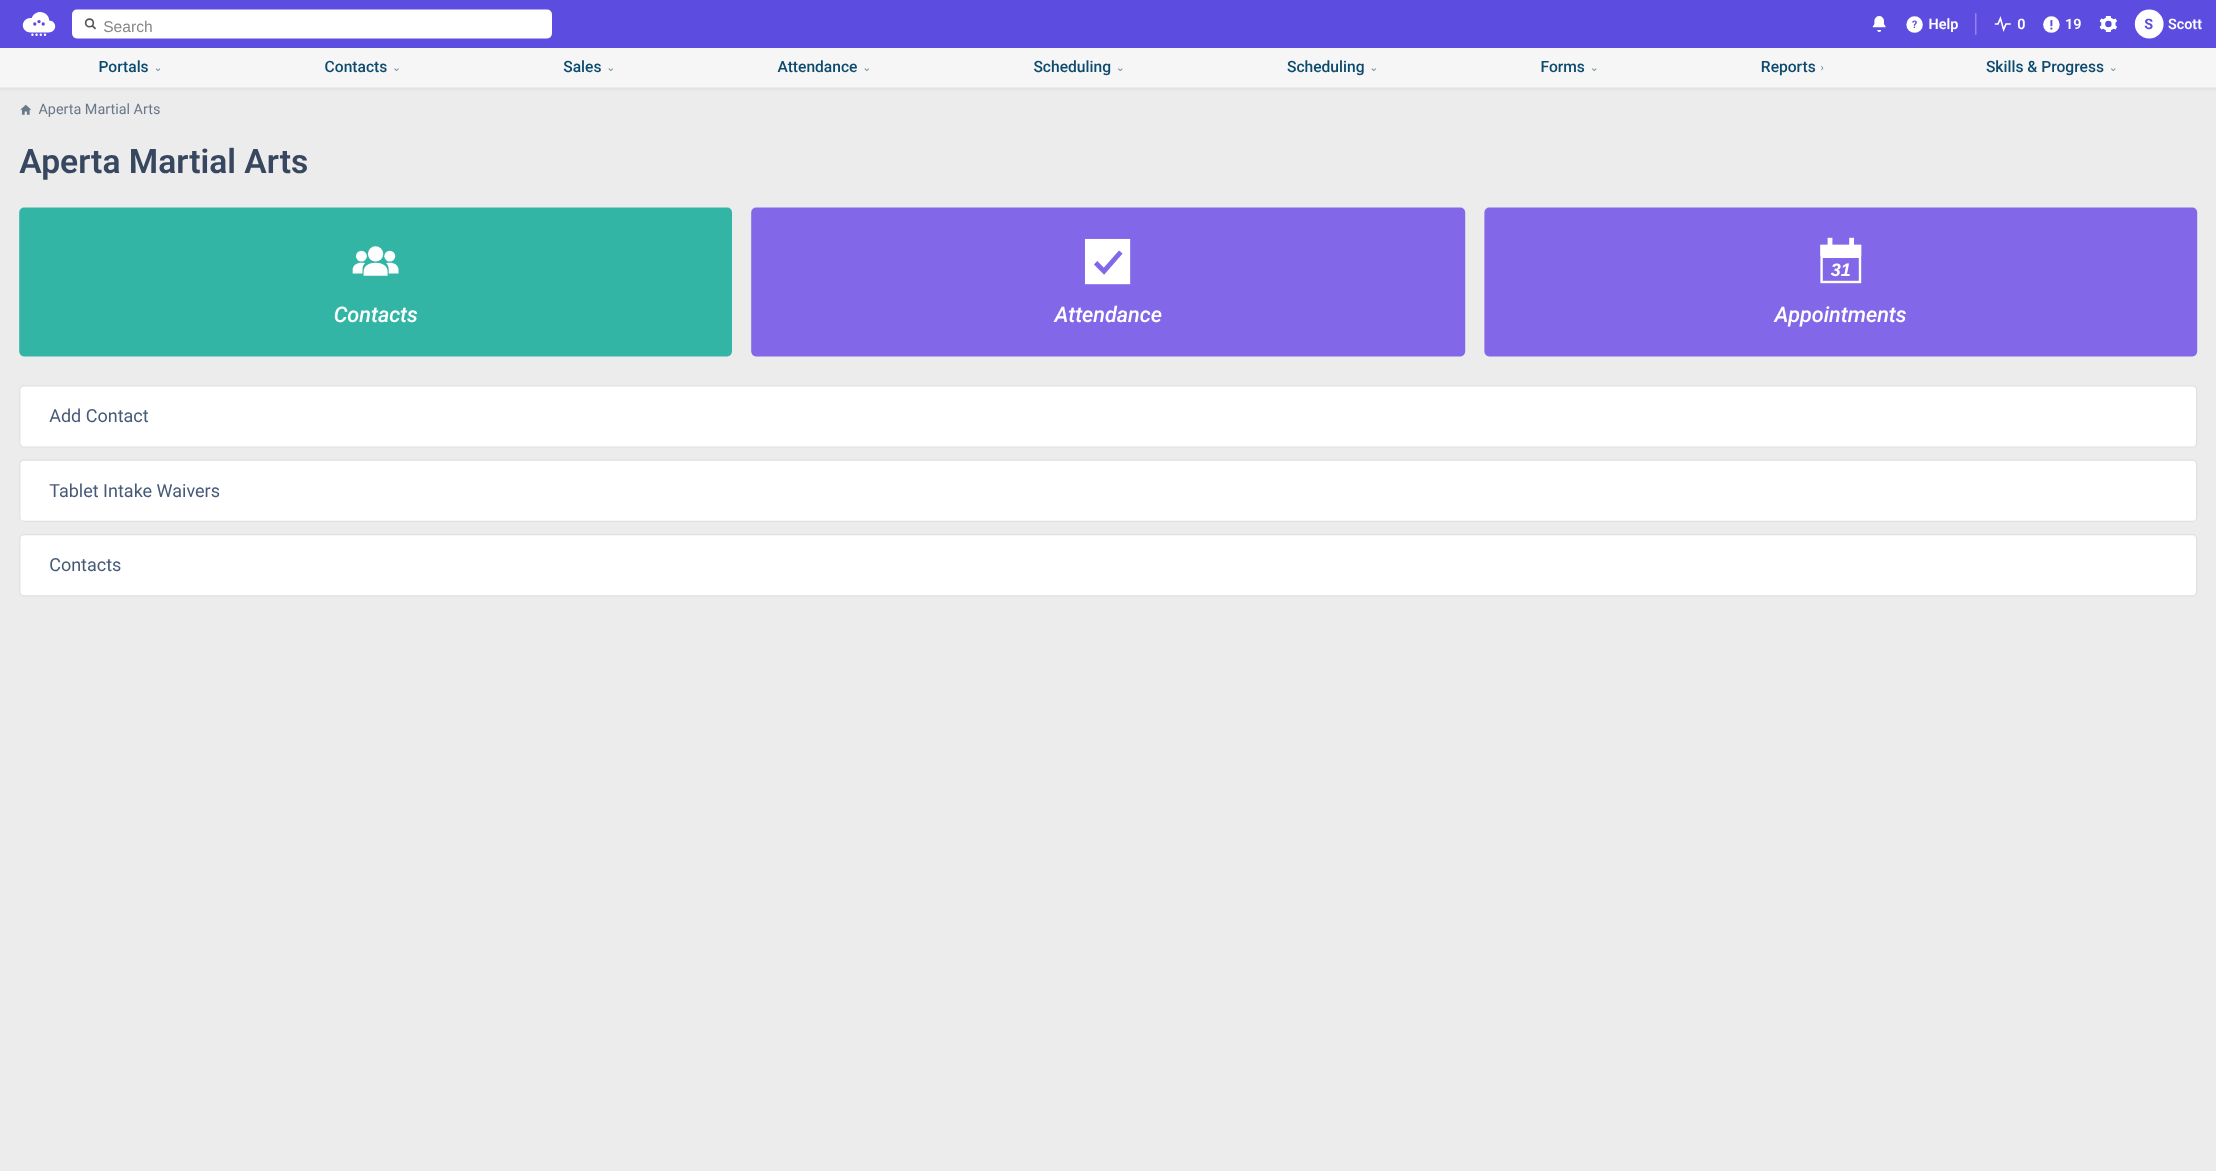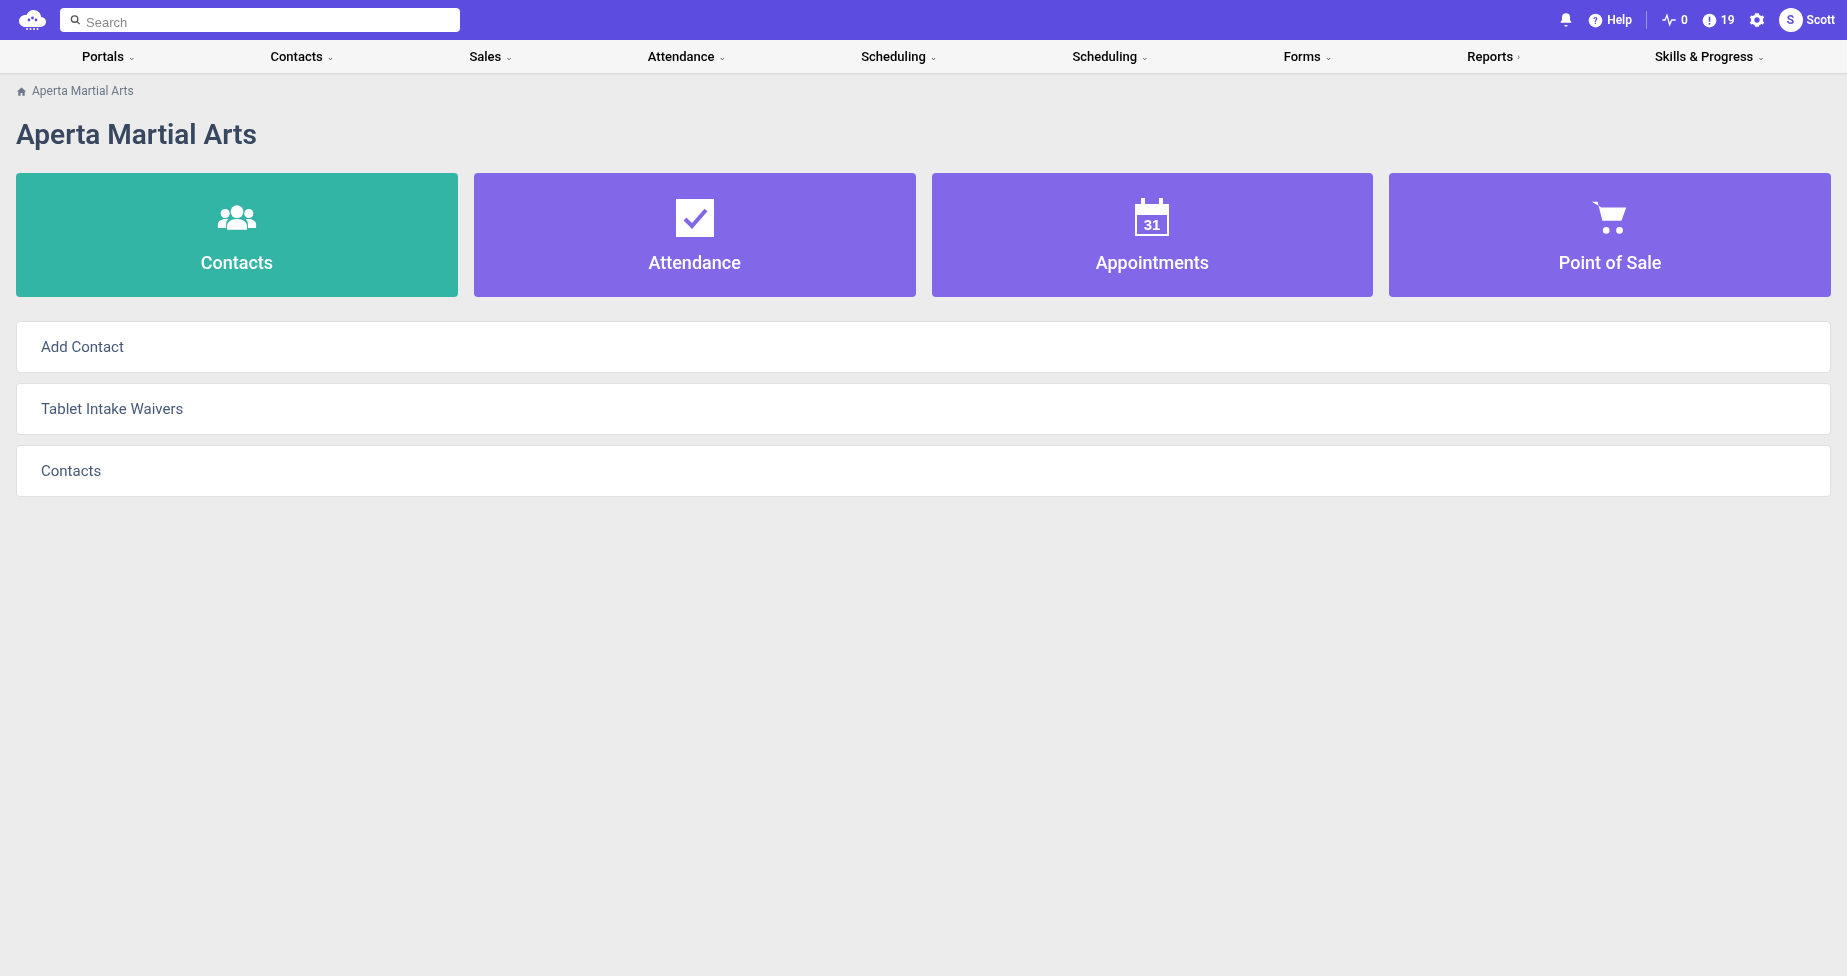--- a/index.html
+++ b/index.html
@@ -83,21 +83,21 @@
   
   .navbar {
     background: #f6f6f6;
     border-bottom: 1px solid #ddd;
     height: 34px;
     display: flex;
     align-items: center;
     justify-content: space-around;
     padding: 0 20px;
     font-size: 13px;
-    color: #000000;
+    color: #0c4a6e;
     box-shadow: 0 1px 2px rgba(0,0,0,0.04);
     gap: 11px;
   }
   .nav-item {
     display: flex;
     align-items: center;
     gap: 4px;
     cursor: pointer;
     font-weight: 500;
   }
@@ -133,20 +133,21 @@
     flex: 1;
     height: 124px;
     border-radius: 4px;
     display: flex;
     flex-direction: column;
     align-items: center;
     justify-content: center;
     gap: 14px;
     color: #fff;
     cursor: pointer;
+    font-style: italic;
   }
   .tile-green { background: #33b5a5; }
   .tile-purple { background: #8268e8; }
   .tile-icon {
     width: 40px;
     height: 40px;
     display: flex;
     align-items: center;
     justify-content: center;
   }
@@ -316,30 +317,20 @@
           <rect x="2" y="6" width="34" height="9" fill="#fff"></rect>
           <rect x="8" y="0" width="4" height="10" fill="#fff"></rect>
           <rect x="26" y="0" width="4" height="10" fill="#fff"></rect>
           <rect x="4" y="17" width="30" height="19" fill="#8268e8"></rect>
           <text x="19" y="32" font-size="15" fill="#fff" text-anchor="middle" font-weight="bold" font-family="Arial">31</text>
         </svg>
       </div>
       <div class="tile-label">Appointments</div>
     </div>
 
-    <div class="tile tile-purple">
-      <div class="tile-icon">
-        <svg width="42" height="38" viewBox="0 0 42 38" fill="#fff">
-          <path d="M2 2h6l5 20h20l5-14H12"></path>
-          <circle cx="17" cy="32" r="3.5"></circle>
-          <circle cx="31" cy="32" r="3.5"></circle>
-        </svg>
-      </div>
-      <div class="tile-label">Point of Sale</div>
-    </div>
   </div>
 
   <div class="list-row">
     <span>Add Contact</span>
   </div>
   <div class="list-row">
     <span>Tablet Intake Waivers</span>
   </div>
   <div class="list-row">
     <span>Contacts</span>

